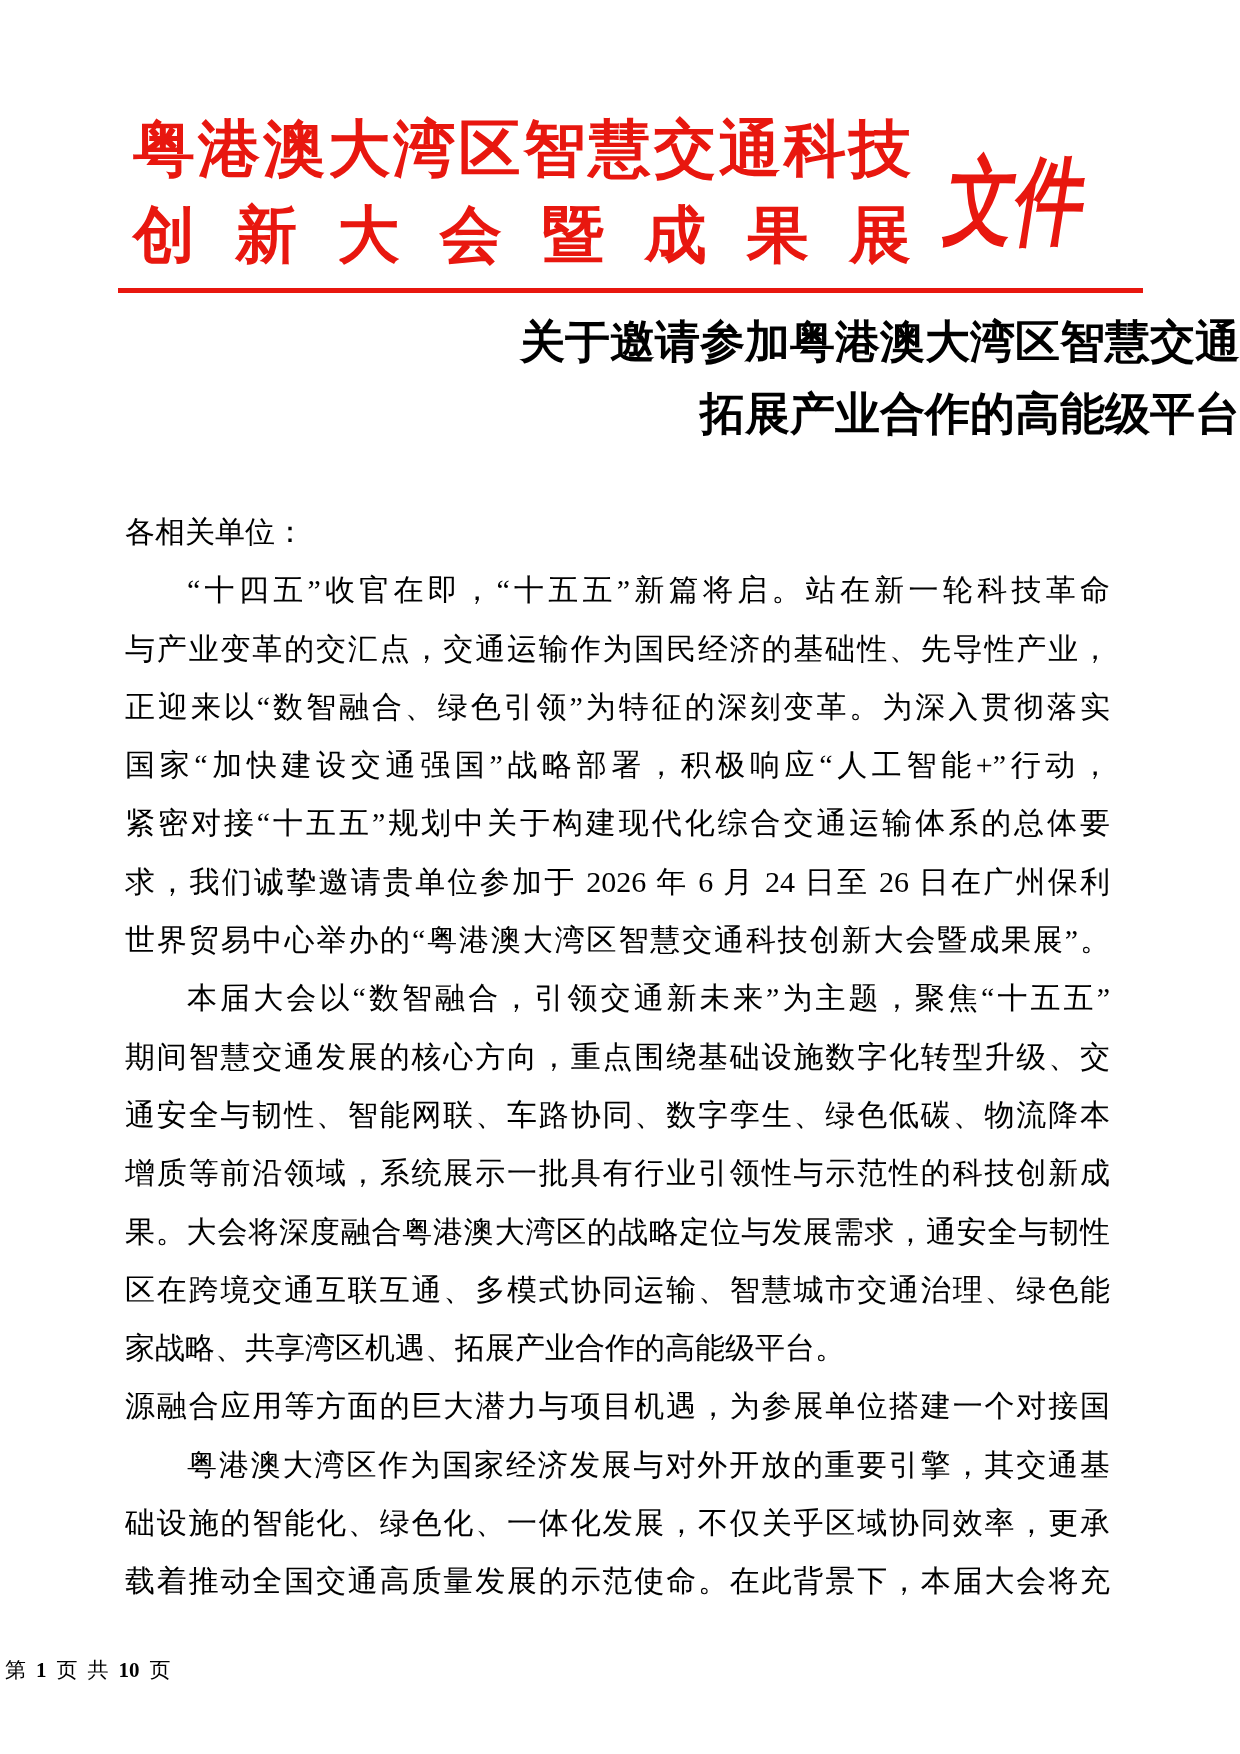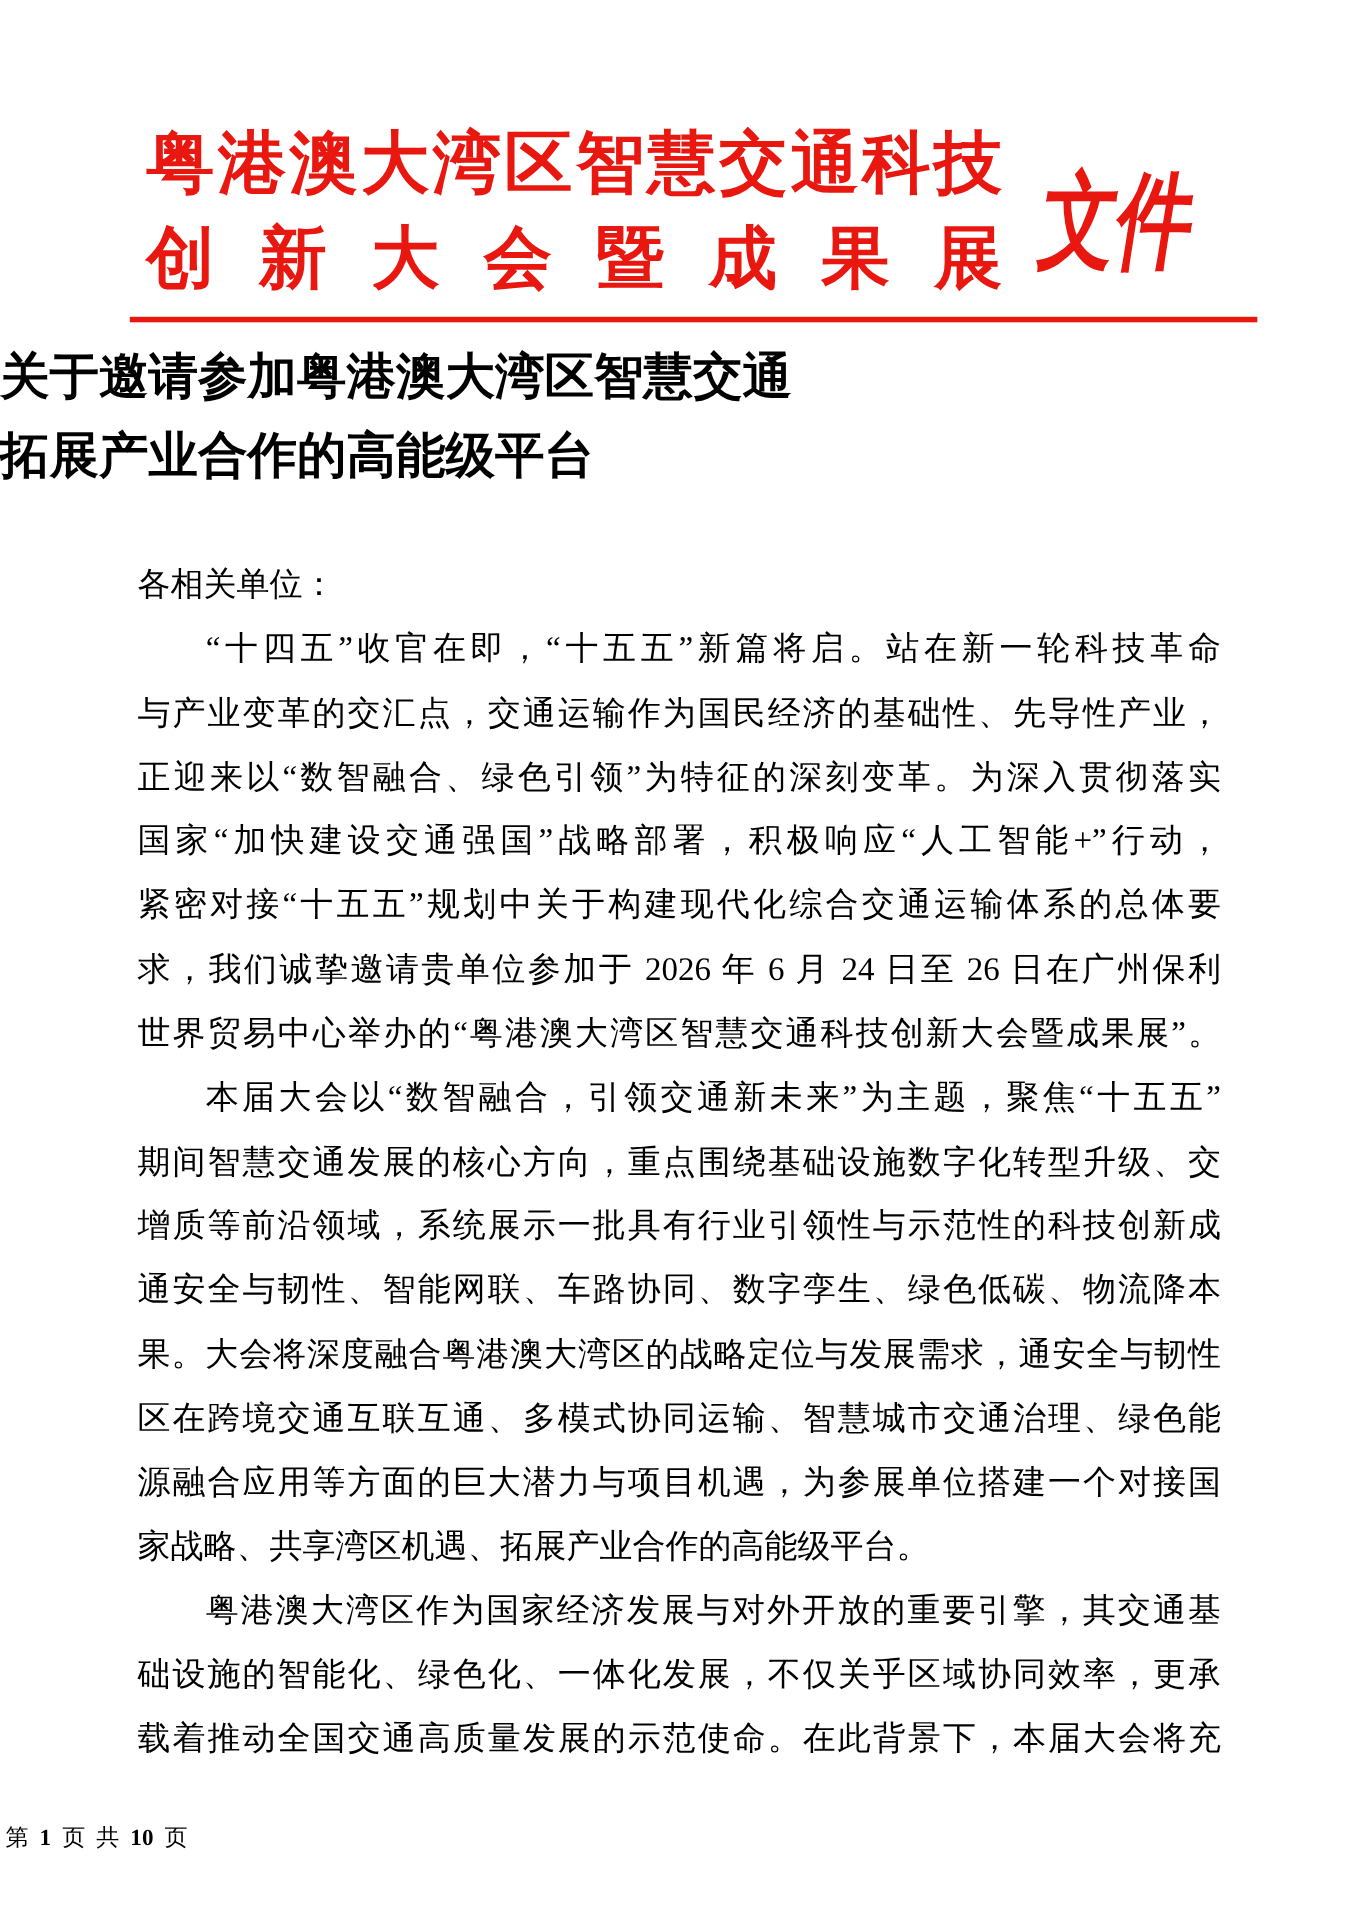--- a/index.html
+++ b/index.html
@@ -50,21 +50,21 @@
     width: 1025px;
     height: 5px;
     background: var(--red);
   }
   
   .doc-title {
     position: absolute;
     left: 0;
     top: 306px;
     width: 100%;
-    text-align: left;
+    text-align: right;
     font-weight: bold;
     font-size: 45px;
     line-height: 72px;
   }
   
   .body-block {
     position: absolute;
     left: 125px;
     top: 503px;
     width: 985px;
@@ -118,26 +118,26 @@
     <div class="bline left">各相关单位：</div>
     <div class="bline j ind">“十四五”收官在即，“十五五”新篇将启。站在新一轮科技革命</div>
     <div class="bline j">与产业变革的交汇点，交通运输作为国民经济的基础性、先导性产业，</div>
     <div class="bline j">正迎来以“数智融合、绿色引领”为特征的深刻变革。为深入贯彻落实</div>
     <div class="bline j">国家“加快建设交通强国”战略部署，积极响应“人工智能+”行动，</div>
     <div class="bline j">紧密对接“十五五”规划中关于构建现代化综合交通运输体系的总体要</div>
     <div class="bline j">求，我们诚挚邀请贵单位参加于 2026 年 6 月 24 日至 26 日在广州保利</div>
     <div class="bline j">世界贸易中心举办的“粤港澳大湾区智慧交通科技创新大会暨成果展”。</div>
     <div class="bline j ind">本届大会以“数智融合，引领交通新未来”为主题，聚焦“十五五”</div>
     <div class="bline j">期间智慧交通发展的核心方向，重点围绕基础设施数字化转型升级、交</div>
+    <div class="bline j">通安全与韧性、智能网联、车路协同、数字孪生、绿色低碳、物流降本</div>
     <div class="bline j">增质等前沿领域，系统展示一批具有行业引领性与示范性的科技创新成</div>
-    <div class="bline j">通安全与韧性、智能网联、车路协同、数字孪生、绿色低碳、物流降本</div>
     <div class="bline j">果。大会将深度融合粤港澳大湾区的战略定位与发展需求，通安全与韧性</div>
     <div class="bline j">区在跨境交通互联互通、多模式协同运输、智慧城市交通治理、绿色能</div>
+    <div class="bline left">家战略、共享湾区机遇、拓展产业合作的高能级平台。</div>
     <div class="bline j">源融合应用等方面的巨大潜力与项目机遇，为参展单位搭建一个对接国</div>
-    <div class="bline left">家战略、共享湾区机遇、拓展产业合作的高能级平台。</div>
     <div class="bline j ind">粤港澳大湾区作为国家经济发展与对外开放的重要引擎，其交通基</div>
     <div class="bline j">础设施的智能化、绿色化、一体化发展，不仅关乎区域协同效率，更承</div>
     <div class="bline j">载着推动全国交通高质量发展的示范使命。在此背景下，本届大会将充</div>
   </div>
 
   <div class="page-footer">
     <span>第</span><span class="num">1</span><span>页</span><span>共</span><span class="num">10</span><span>页</span>
   </div>
 
 </div>

